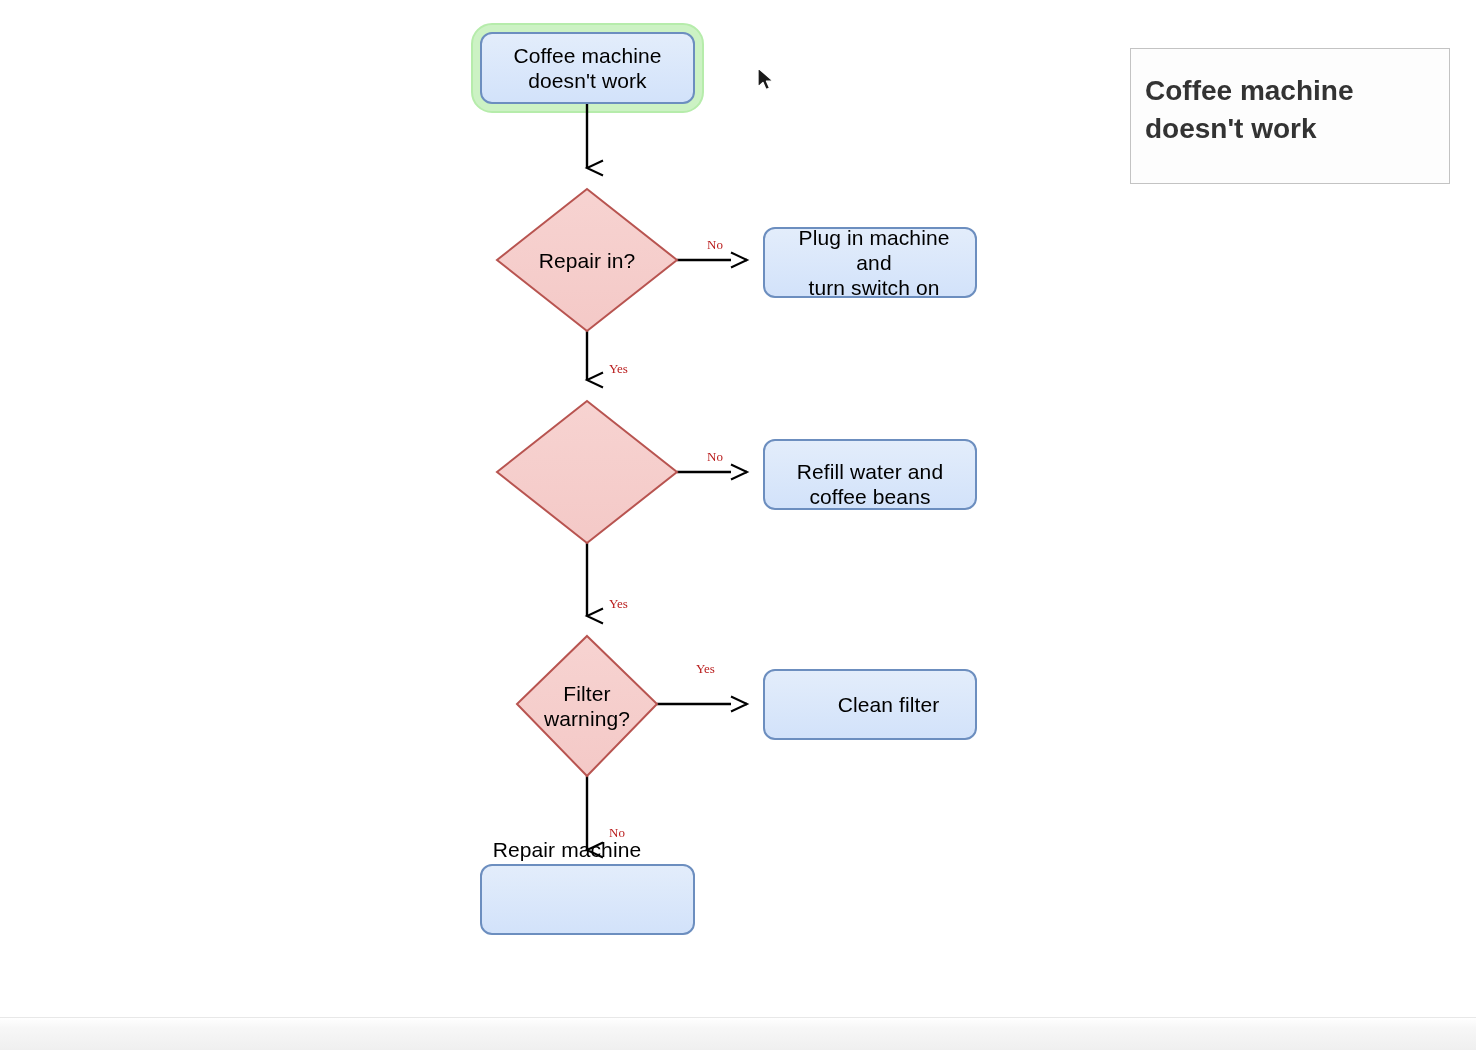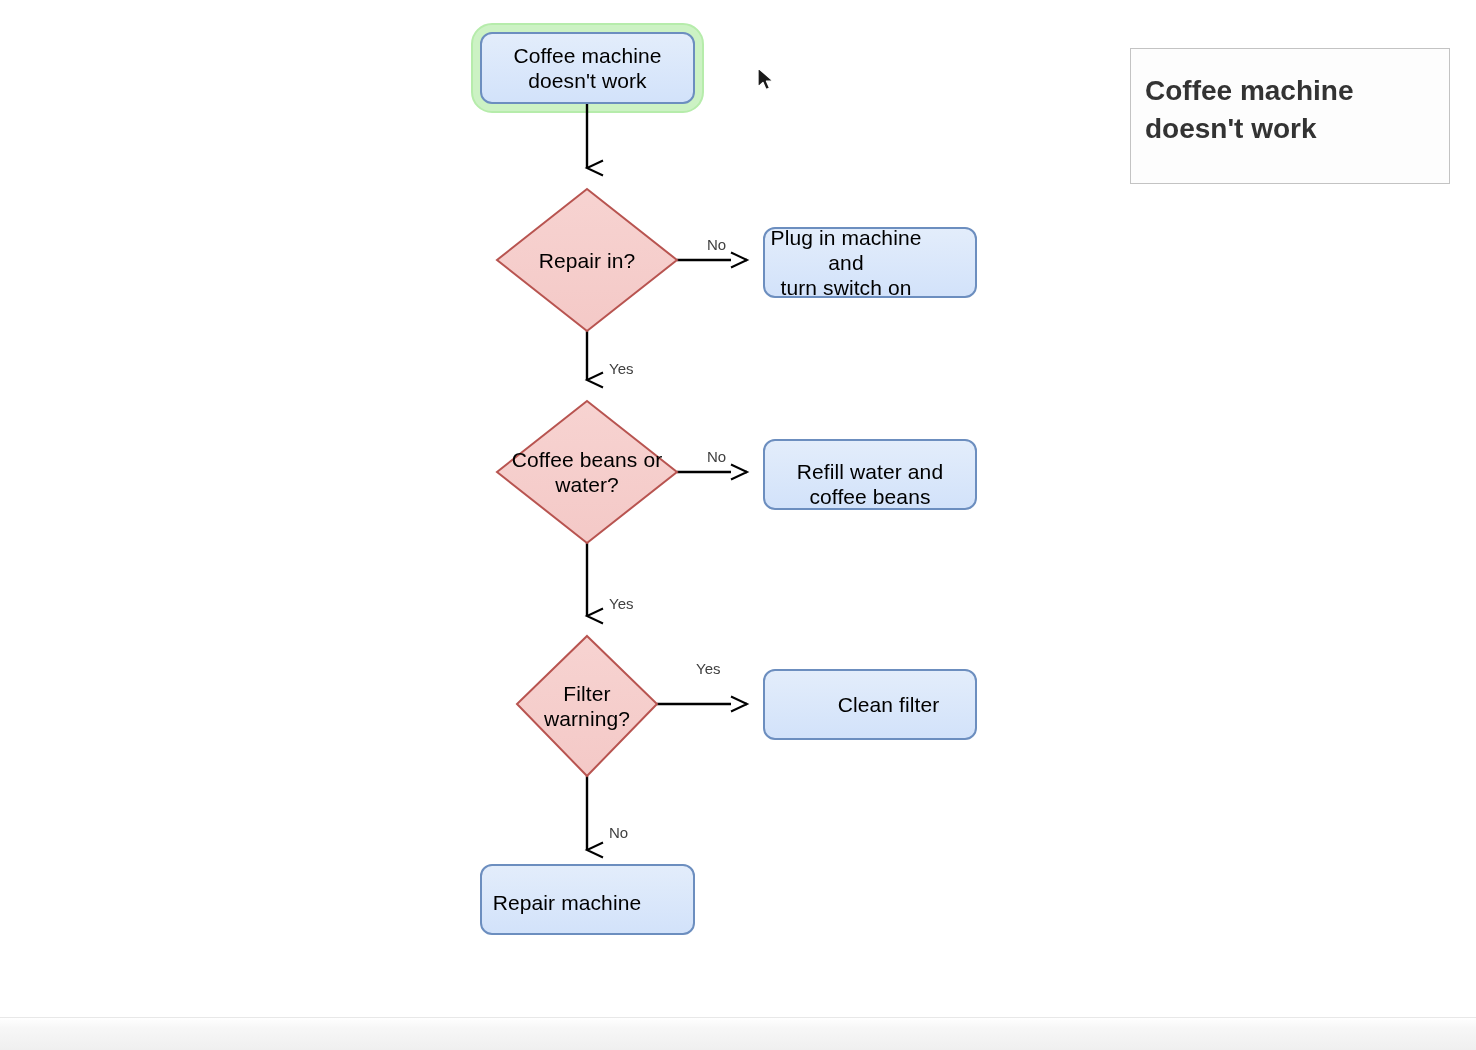--- a/index.html
+++ b/index.html
@@ -41,24 +41,25 @@
     color: #000000;
     font-size: 21px;
     line-height: 25px;
     letter-spacing: 0.1px;
     pointer-events: none;
     white-space: pre-line;
   }
 
   .edge-label {
     position: absolute;
-    color: #404040;
-    font-size: 15px;
+    color: #b91c1c;
+    font-size: 13px;
     line-height: 21px;
     white-space: nowrap;
+    font-family: Liberation Serif, serif;
   }
 
   
   #side-panel {
     position: absolute;
     left: 1130px;
     top: 48px;
     width: 320px;
     height: 136px;
     background: #fdfdfd;
@@ -185,35 +186,33 @@
     <g>
       <rect x="481" y="865" width="213" height="69" rx="11" ry="11" fill="url(#boxGrad)" stroke="#6c8ebf" stroke-width="2"></rect>
     </g>
   </svg>
 
   <div class="node-label" style="left:481px; top:33px; width:213px; height:70px;">Coffee machine
 doesn't work</div>
 
   <div class="node-label" style="left:497px; top:189px; width:180px; height:142px;">Repair in?</div>
 
-  <div class="node-label" style="left:758px; top:228px; width:176px; height:69px;">Plug in machine and
+  <div class="node-label" style="left:786px; top:228px; width:176px; height:69px;">Plug in machine and
 turn switch on</div>
 
-  <div class="node-label" style="left:487px; top:401px; width:200px; height:142px;">Coffee beans or
-water?</div>
 
   <div class="node-label" style="left:764px; top:440px; width:212px; height:87px;border-radius:22px;">Refill water and
 coffee beans</div>
 
   <div class="node-label" style="left:517px; top:636px; width:140px; height:140px;">Filter
 warning?</div>
 
   <div class="node-label" style="left:764px; top:670px; width:249px; height:69px;">Clean filter</div>
 
-  <div class="node-label" style="left:481px; top:868px; width:172px; height:69px;">Repair machine</div>
+  <div class="node-label" style="left:481px; top:815px; width:172px; height:69px;">Repair machine</div>
 
   <div class="edge-label" style="left:707px; top:234px;">No</div>
 
   <div class="edge-label" style="left:609px; top:358px;">Yes</div>
 
   <div class="edge-label" style="left:707px; top:446px;">No</div>
 
   <div class="edge-label" style="left:609px; top:593px;">Yes</div>
 
   <div class="edge-label" style="left:696px; top:658px;">Yes</div>

